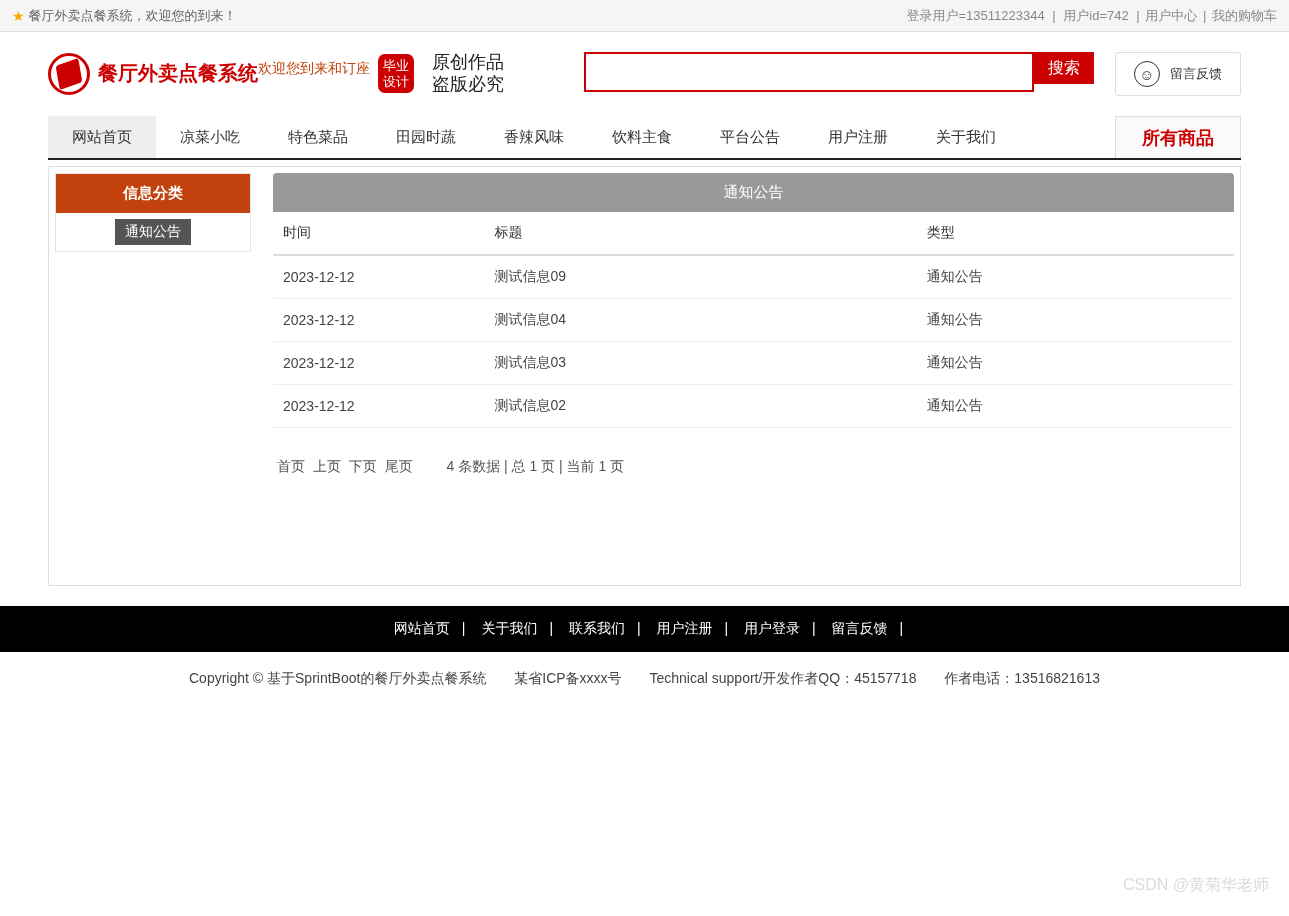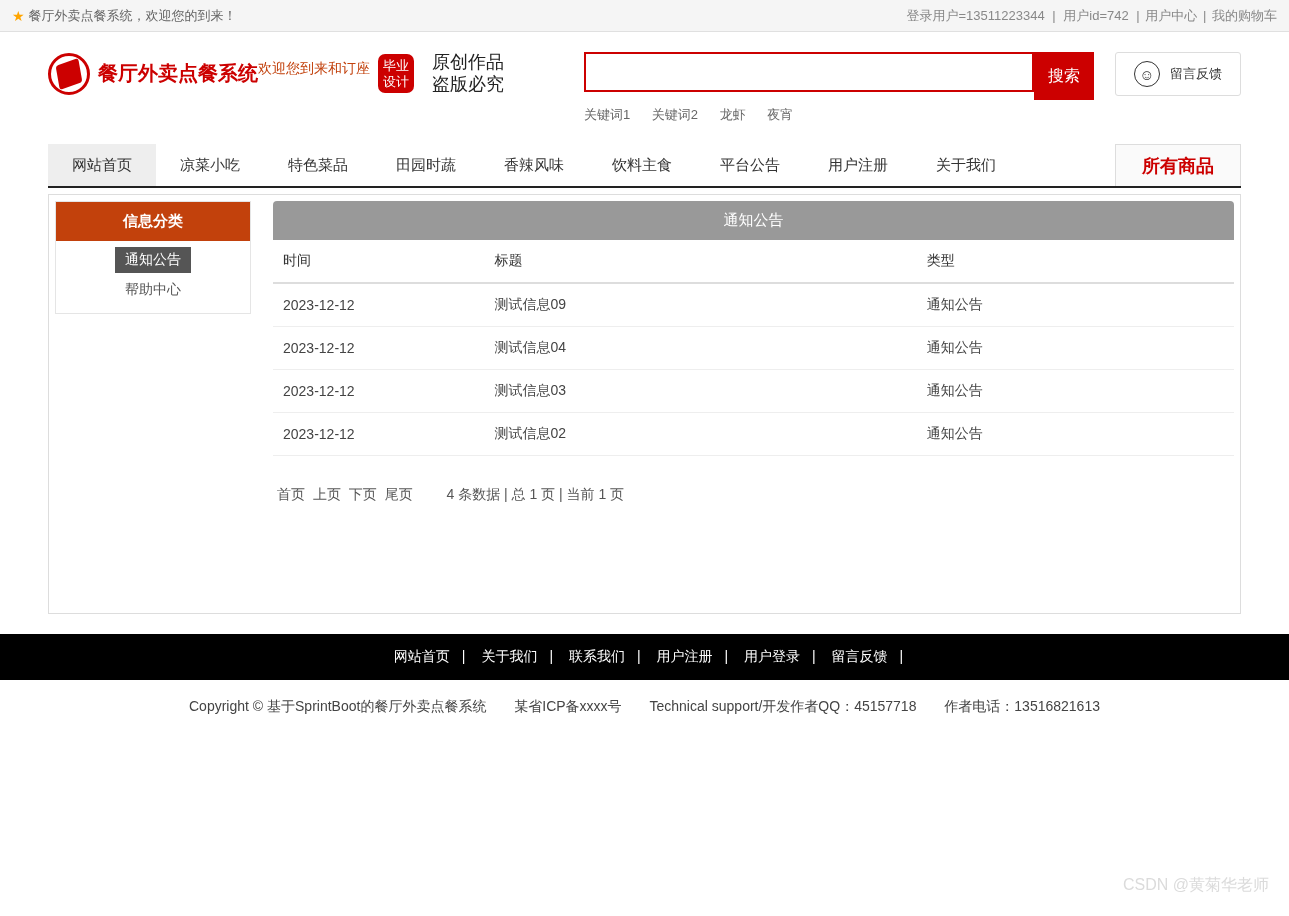--- a/index.html
+++ b/index.html
@@ -18,21 +18,21 @@
     .logo-inner { width:24px; height:24px; background:#c00; transform: rotate(-20deg) skewX(-10deg); border-radius:3px; }
     .logo-text { display:flex; flex-direction:row; }
     .logo-title { font-size: 20px; font-weight: bold; color: #c00; }
     .logo-sub { font-size: 14px; color: #c2410c; }
     .badge { background:#c00; color:#fff; font-size:13px; padding:4px 5px; line-height:1.2; display:flex; flex-direction:column; align-items:flex-end;border-radius:7px; }
     .slogan { font-family: "KaiTi", serif; font-size: 18px; line-height: 1.2; margin-left:10px; color:#222; }
     
     .search-area { margin-left: 60px; }
     .search-box { display:flex; }
     .search-input { width: 450px; height: 40px; border: 2px solid #c00; padding: 0 10px; font-size: 14px; outline:none; }
-    .search-btn { width: 60px; height: 48px; background: #c00; color: #fff; border: none; font-size: 16px; cursor: pointer; }
+    .search-btn { width: 60px; height: 32px; background: #c00; color: #fff; border: none; font-size: 16px; cursor: pointer; }
     .keywords { margin-top: 6px; font-size: 13px; color: #666; }
     .keywords span { margin-right: 18px; cursor: pointer; }
     
     .msg-btn { margin-left: auto; border:1px solid #ddd; border-radius:3px; padding: 8px 18px; display:flex; align-items:center; gap:10px; cursor:pointer; }
     .msg-icon-circle { width:26px; height:26px; border:1.5px solid #333; border-radius:50%; display:flex; align-items:center; justify-content:center; font-size:15px; }
     
     .nav { display:flex; align-items:stretch; border-bottom:2px solid #222; margin: 10px 48px 0 48px; height:44px; }
     .nav-item { padding: 0 24px; display:flex; align-items:center; font-size:15px; color:#333; cursor:pointer; }
     .nav-item:first-child { background:#eee; }
     .nav-spacer { flex:1; }
@@ -96,26 +96,20 @@
     <div class="slogan">
       <div>原创作品</div>
       <div>盗版必究</div>
     </div>
   </div>
   <div class="search-area">
     <div class="search-box">
       <input class="search-input" type="text" style="">
       <button class="search-btn">搜索</button>
     </div>
-    <div class="keywords">
-      <span>关键词1</span>
-      <span>关键词2</span>
-      <span>龙虾</span>
-      <span>夜宵</span>
-    </div>
   </div>
   <div class="msg-btn">
     <span class="msg-icon-circle">☺</span>
     <span>留言反馈</span>
   </div>
 </div>
 
 <div class="nav">
   <div class="nav-item">网站首页</div>
   <div class="nav-item">凉菜小吃</div>
@@ -128,21 +122,20 @@
   <div class="nav-item">关于我们</div>
   <div class="nav-spacer"></div>
   <div class="nav-all">所有商品</div>
 </div>
 
 <div class="content">
   <div class="sidebar">
     <div class="side-header">信息分类</div>
     <div class="side-list">
       <div class="side-item active">通知公告</div>
-      <div class="side-item">帮助中心</div>
     </div>
   </div>
   <div class="main">
     <div class="panel-head">通知公告</div>
     <table>
       <thead>
         <tr>
           <th style="width:22%">时间</th>
           <th style="width:45%">标题</th>
           <th>类型</th>

